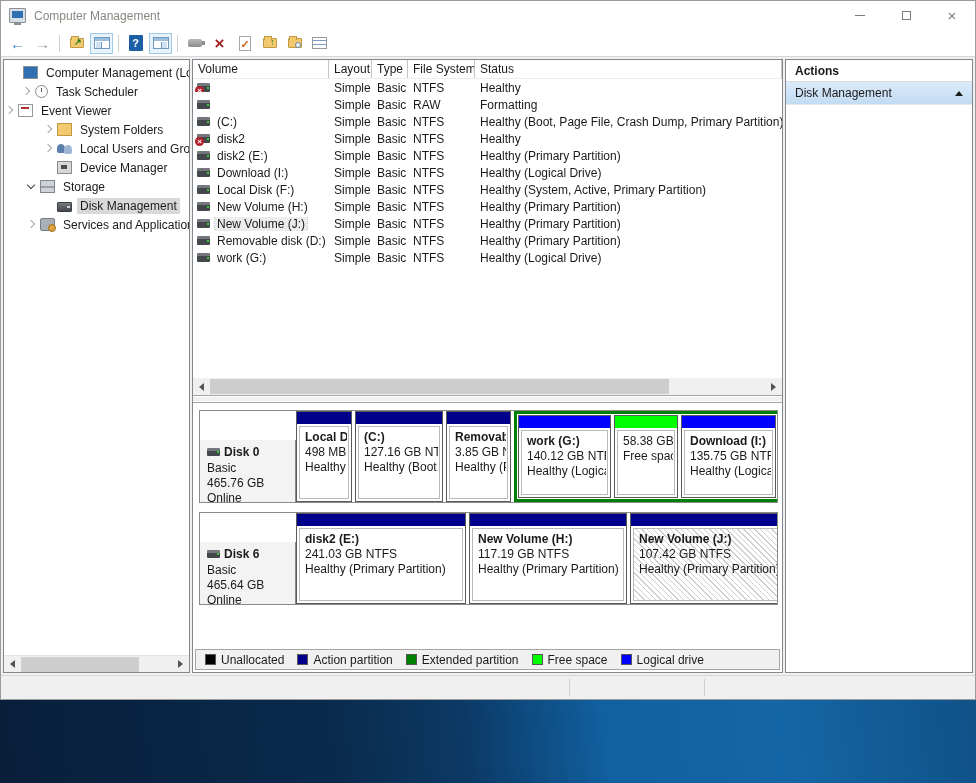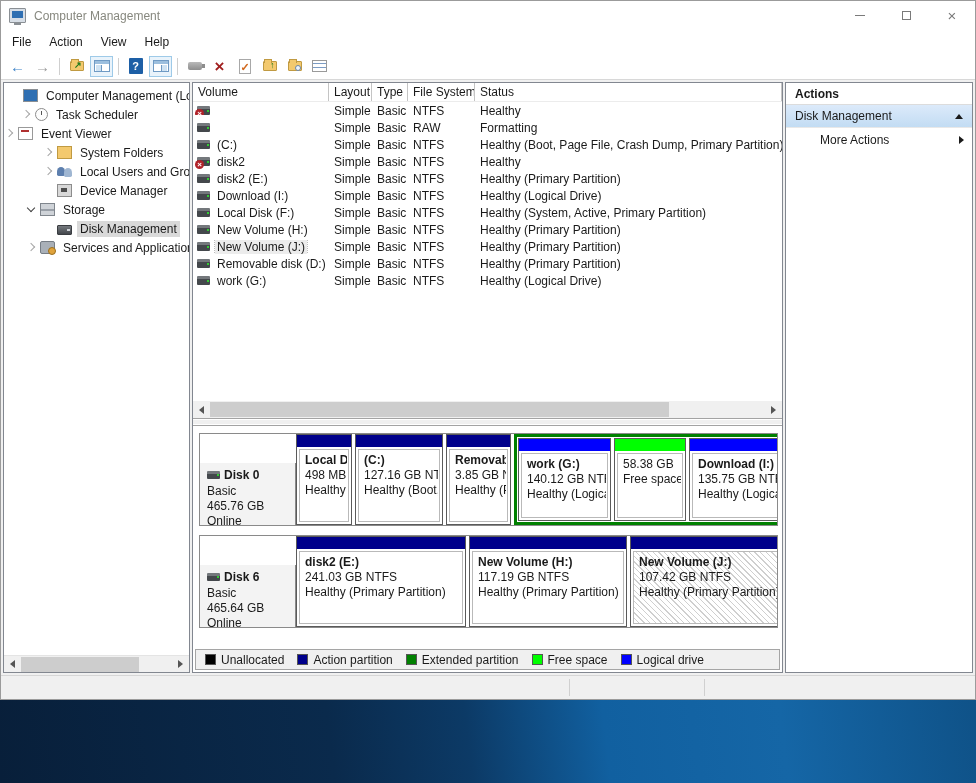--- a/index.html
+++ b/index.html
@@ -170,26 +170,20 @@
           </span>
         <span class="win-btn">
             <span class="glyph-max"></span>
           </span>
         <span class="win-btn">
             <span class="glyph-close">×</span>
           </span>
       </span>
     </div>
 
-    <div class="menubar" id="menubar">
-        <span class="menu-item">File</span>
-        <span class="menu-item">Action</span>
-        <span class="menu-item">View</span>
-        <span class="menu-item">Help</span>
-      </div>
 
     <div class="toolbar">
       <span class="tb">
           <span class="ar back">←</span>
         </span>
       <span class="tb">
           <span class="ar fwd">→</span>
         </span>
       <span class="tbsep"></span>
       <span class="tb">
@@ -471,21 +465,21 @@
                   <div class="part" style="width: 93px;">
                     <div class="part-bar" style="background: rgb(0, 0, 255);"></div>
                     <div class="part-body">
                       <div class="part-inner">
                         <div class="pl pl1">work  (G:)</div>
                         <div class="pl">140.12 GB NTFS</div>
                         <div class="pl">Healthy (Logical Drive)</div>
                       </div>
                     </div>
                   </div>
-                  <div class="part" style="width: 72px;">
+                  <div class="part" style="width: 64px;">
                     <div class="part-bar" style="background: rgb(0, 255, 0);"></div>
                     <div class="part-body">
                       <div class="part-inner">
                         <div class="pl pl1"></div>
                         <div class="pl">58.38 GB</div>
                         <div class="pl">Free space</div>
                       </div>
                     </div>
                   </div>
                   <div class="part" style="width: 95px;">
@@ -568,24 +562,20 @@
             </span>
           </div>
       </div>
 
       <div class="panel actions-panel">
         <div class="actions-header">Actions</div>
         <div class="action-group">
           <span class="lbl">Disk Management</span>
           <span class="tri-up"></span>
         </div>
-        <div class="more-actions">
-          <span class="lbl">More Actions</span>
-          <span class="tri-right"></span>
-        </div>
       </div>
 
     </div>
 
     <div class="statusbar">
       <span class="sb-sep" style="left:568px;"></span>
       <span class="sb-sep" style="left:703px;"></span>
     </div>
   </div>
 

